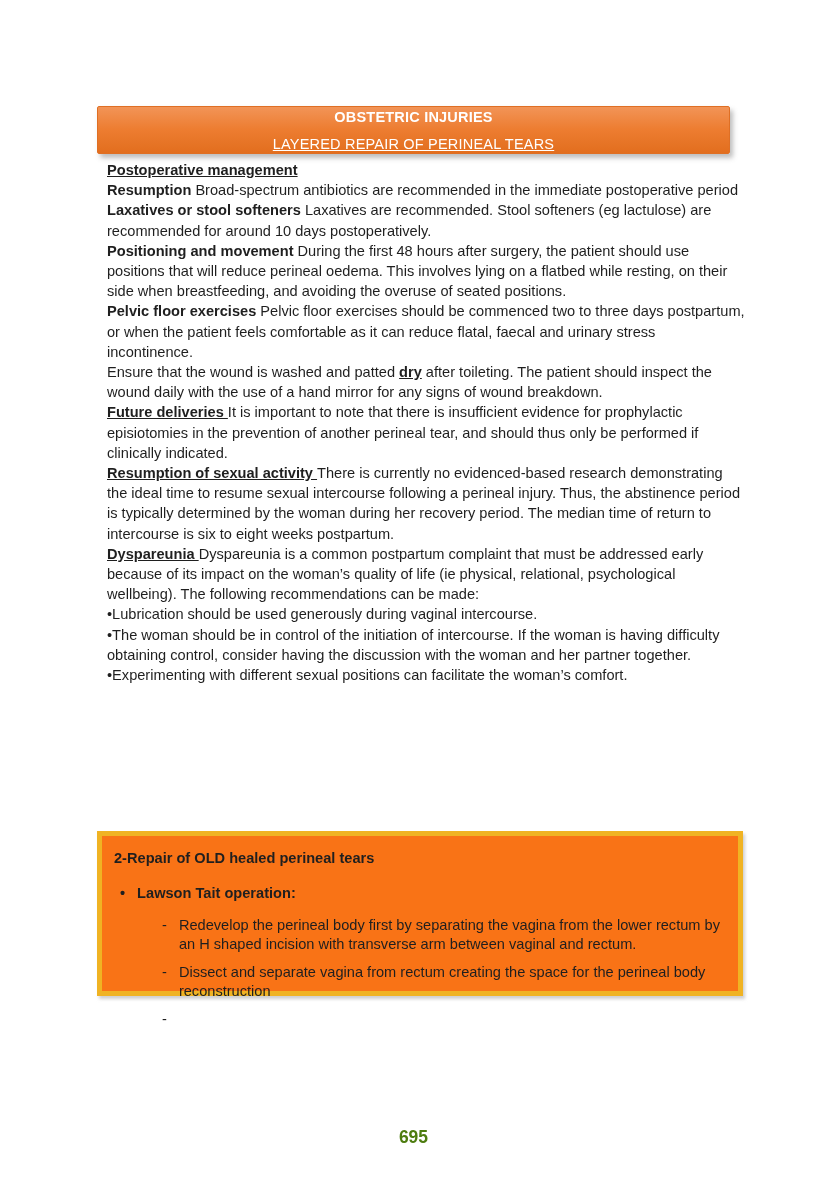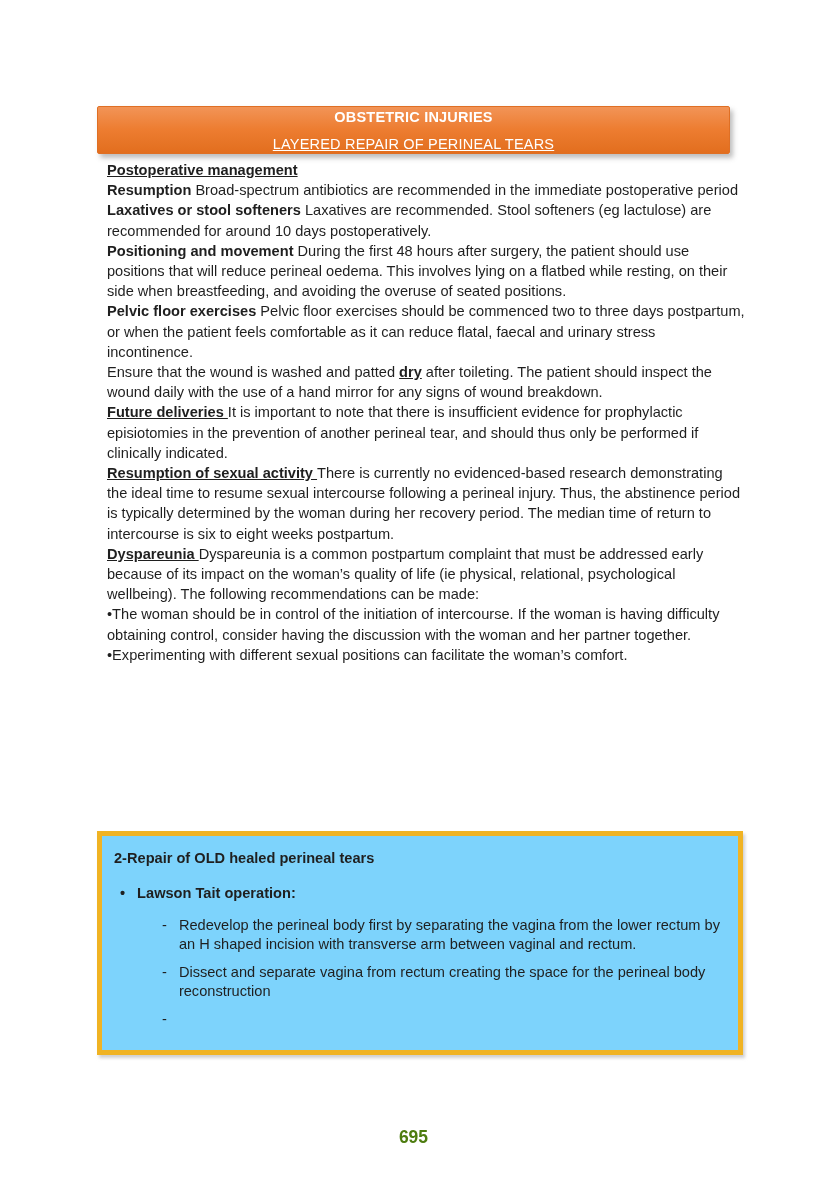--- a/index.html
+++ b/index.html
@@ -34,24 +34,24 @@
     font-size: 14.6px;
     line-height: 20.2px;
   }
   .content p { margin: 0; }
   .b  { font-weight: bold; }
   .bu { font-weight: bold; text-decoration: underline; }
 
   .note-box {
     position: absolute;
     left: 97px; top: 831px;
-    width: 646px; height: 224px;
+    width: 646px; height: 165px;
     box-sizing: border-box;
     border: 5px solid #F0B323;
-    background: #7dd3fc;
+    background: #f97316;
     box-shadow: 2px 3px 3px rgba(170,170,170,0.55);
     padding: 13px 12px 0 12px;
     font-size: 14.6px;
     line-height: 19px;
   }
   .note-box .box-title { font-weight: bold; margin: 0 0 16px 0; }
   .op-row {
     display: flex; gap: 12px;
     margin: 0 0 13px 6px;
     font-weight: bold;
@@ -95,20 +95,21 @@
 
 
   <p><span>Ensure that the wound is washed and patted </span><span class="bu">dry</span><span> after toileting. The patient should inspect the wound daily with the use of a hand mirror for any signs of wound breakdown.</span></p>
 
   <p><span class="bu">Future deliveries </span><span>It is important to note that there is insufficient evidence for prophylactic episiotomies in the prevention of another perineal tear, and should thus only be performed if clinically indicated.</span></p>
 
   <p><span class="bu">Resumption of sexual activity </span><span>There is currently no evidenced-based research demonstrating the ideal time to resume sexual intercourse following a perineal injury. Thus, the abstinence period is typically determined by the woman during her recovery period. The median time of return to intercourse is six to eight weeks postpartum.</span></p>
 
   <p><span class="bu">Dyspareunia </span><span>Dyspareunia is a common postpartum complaint that must be addressed early because of its impact on the woman’s quality of life (ie physical, relational, psychological wellbeing). The following recommendations can be made:</span></p>
 
+  <p>•Lubrication should be used generously during vaginal intercourse.</p>
   <p>•The woman should be in control of the initiation of intercourse. If the woman is having difficulty obtaining control, consider having the discussion with the woman and her partner together.</p>
   <p>•Experimenting with different sexual positions can facilitate the woman’s comfort.</p>
 </div>
 
 <div class="note-box">
   <p class="box-title">2-Repair of OLD healed perineal tears</p>
   <div class="op-row">
     <span class="marker">•</span>
     <span>Lawson Tait operation:</span>
   </div>

